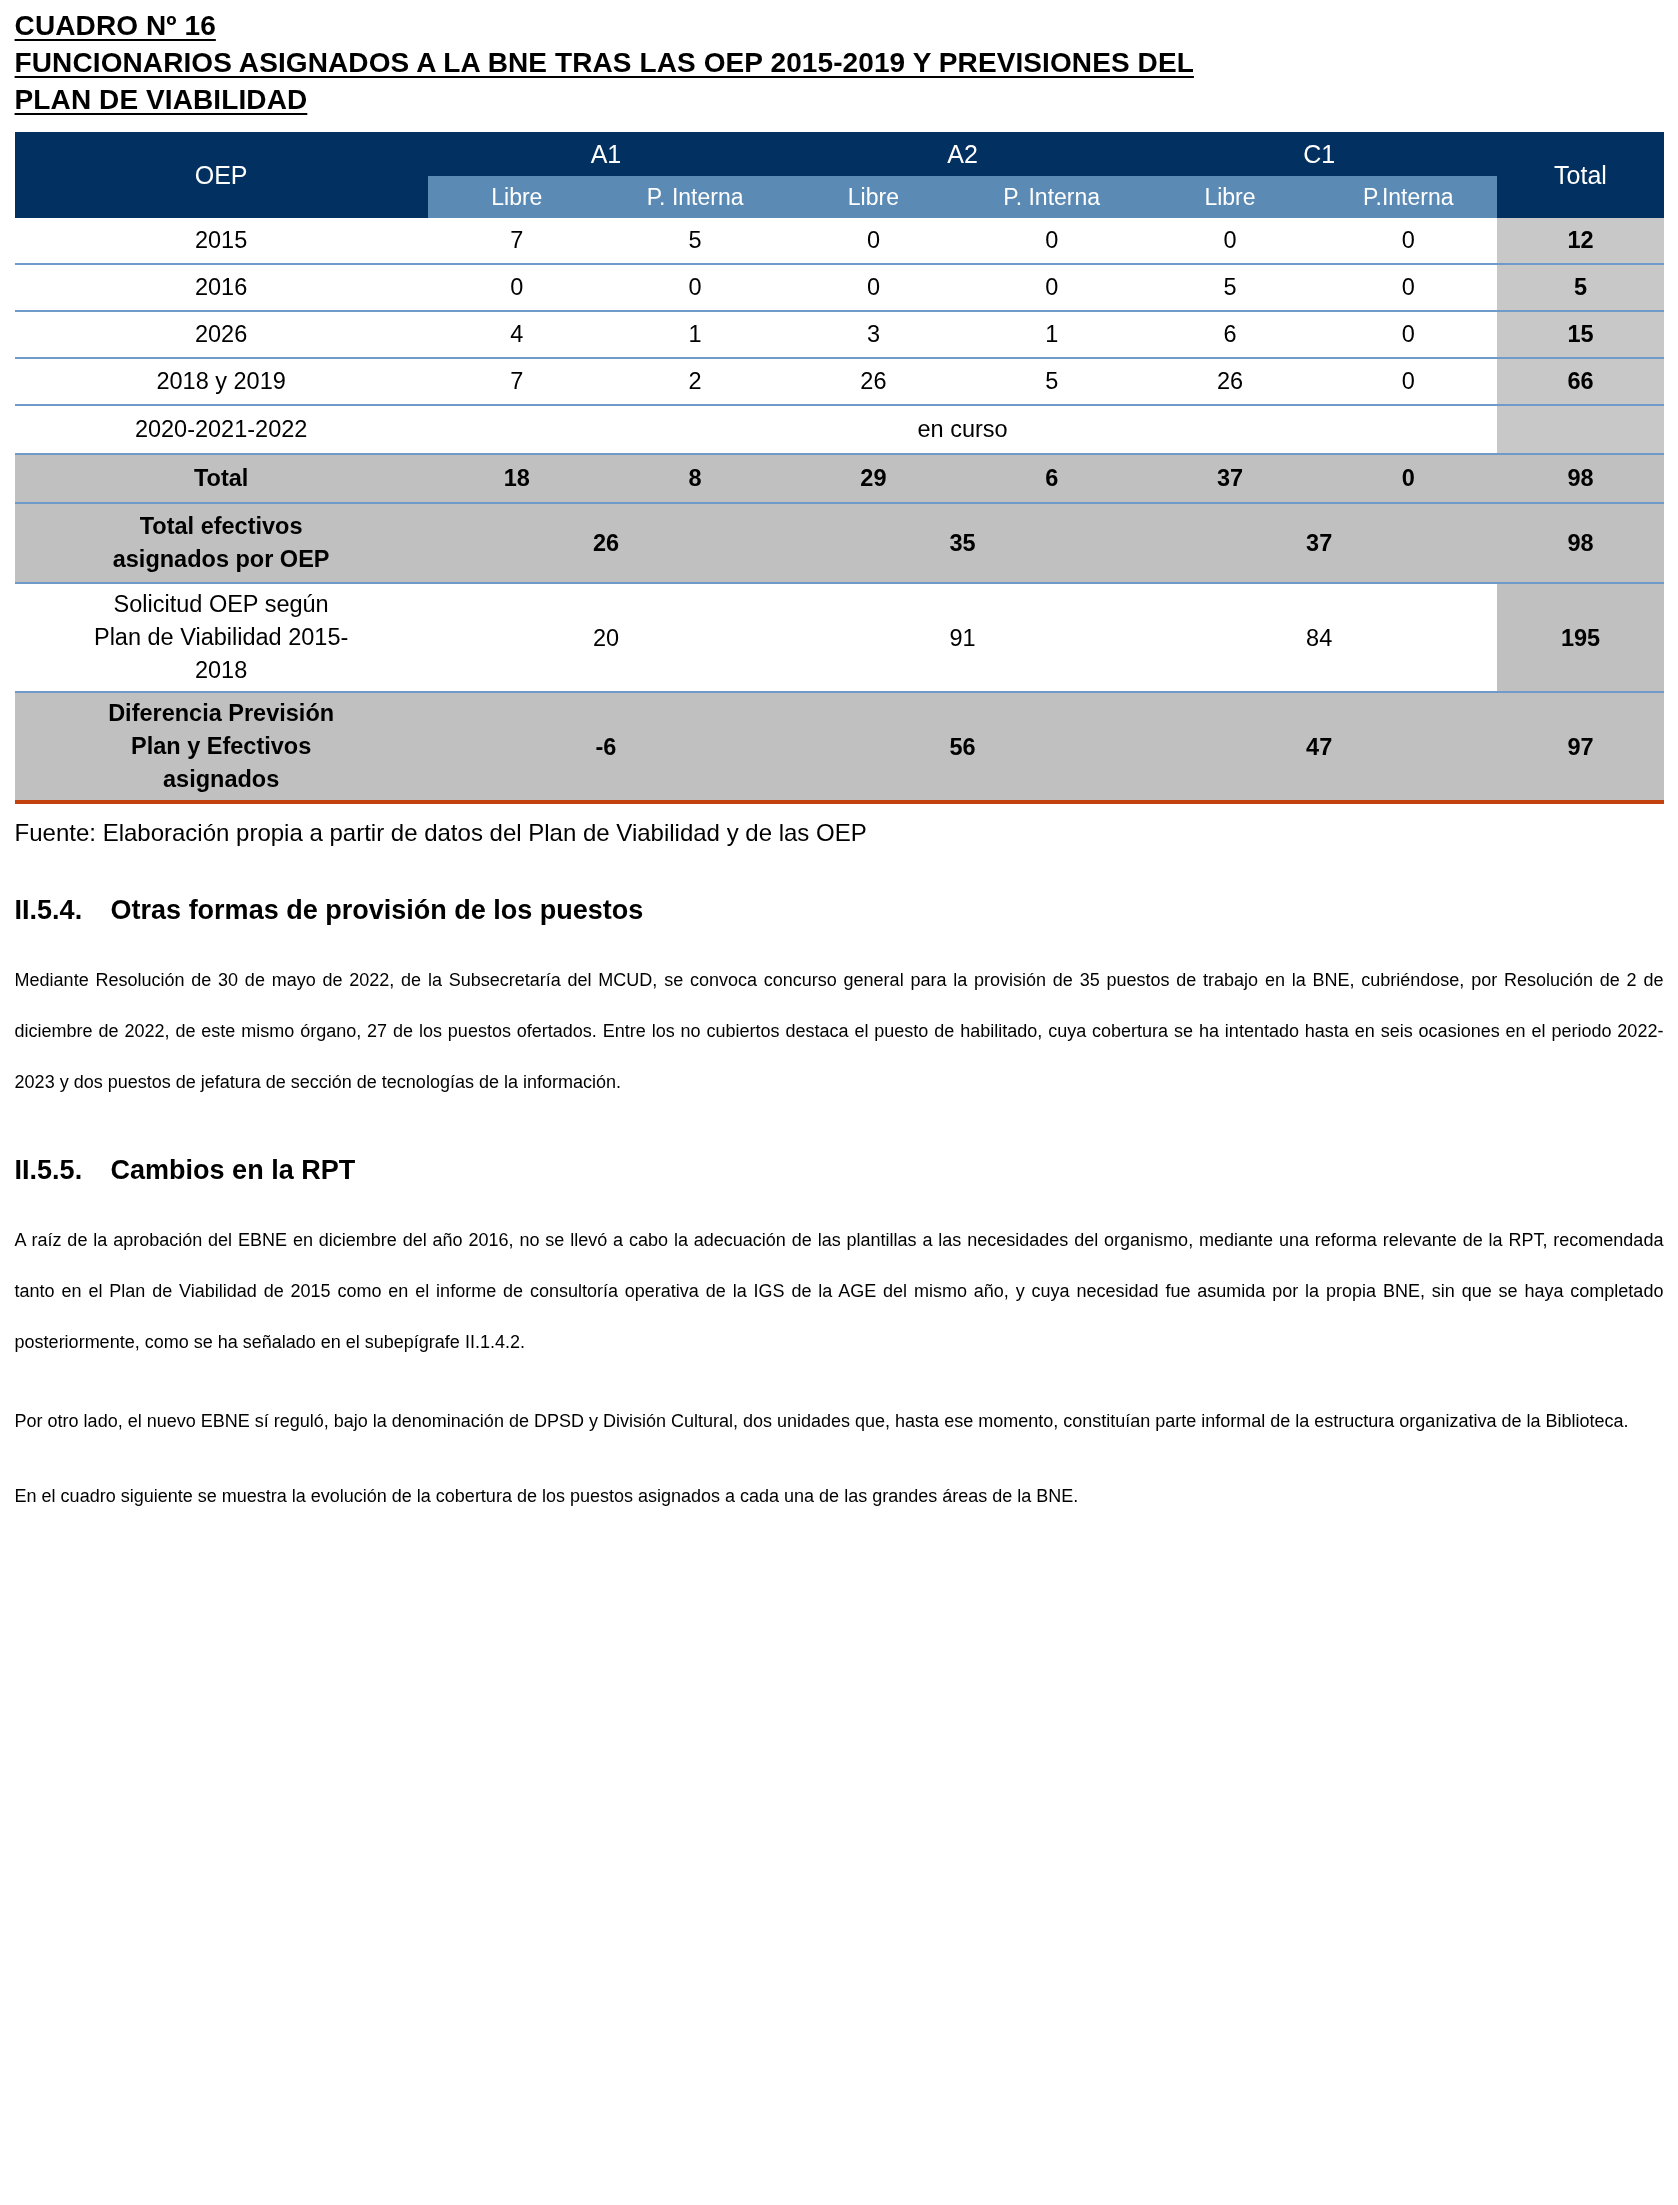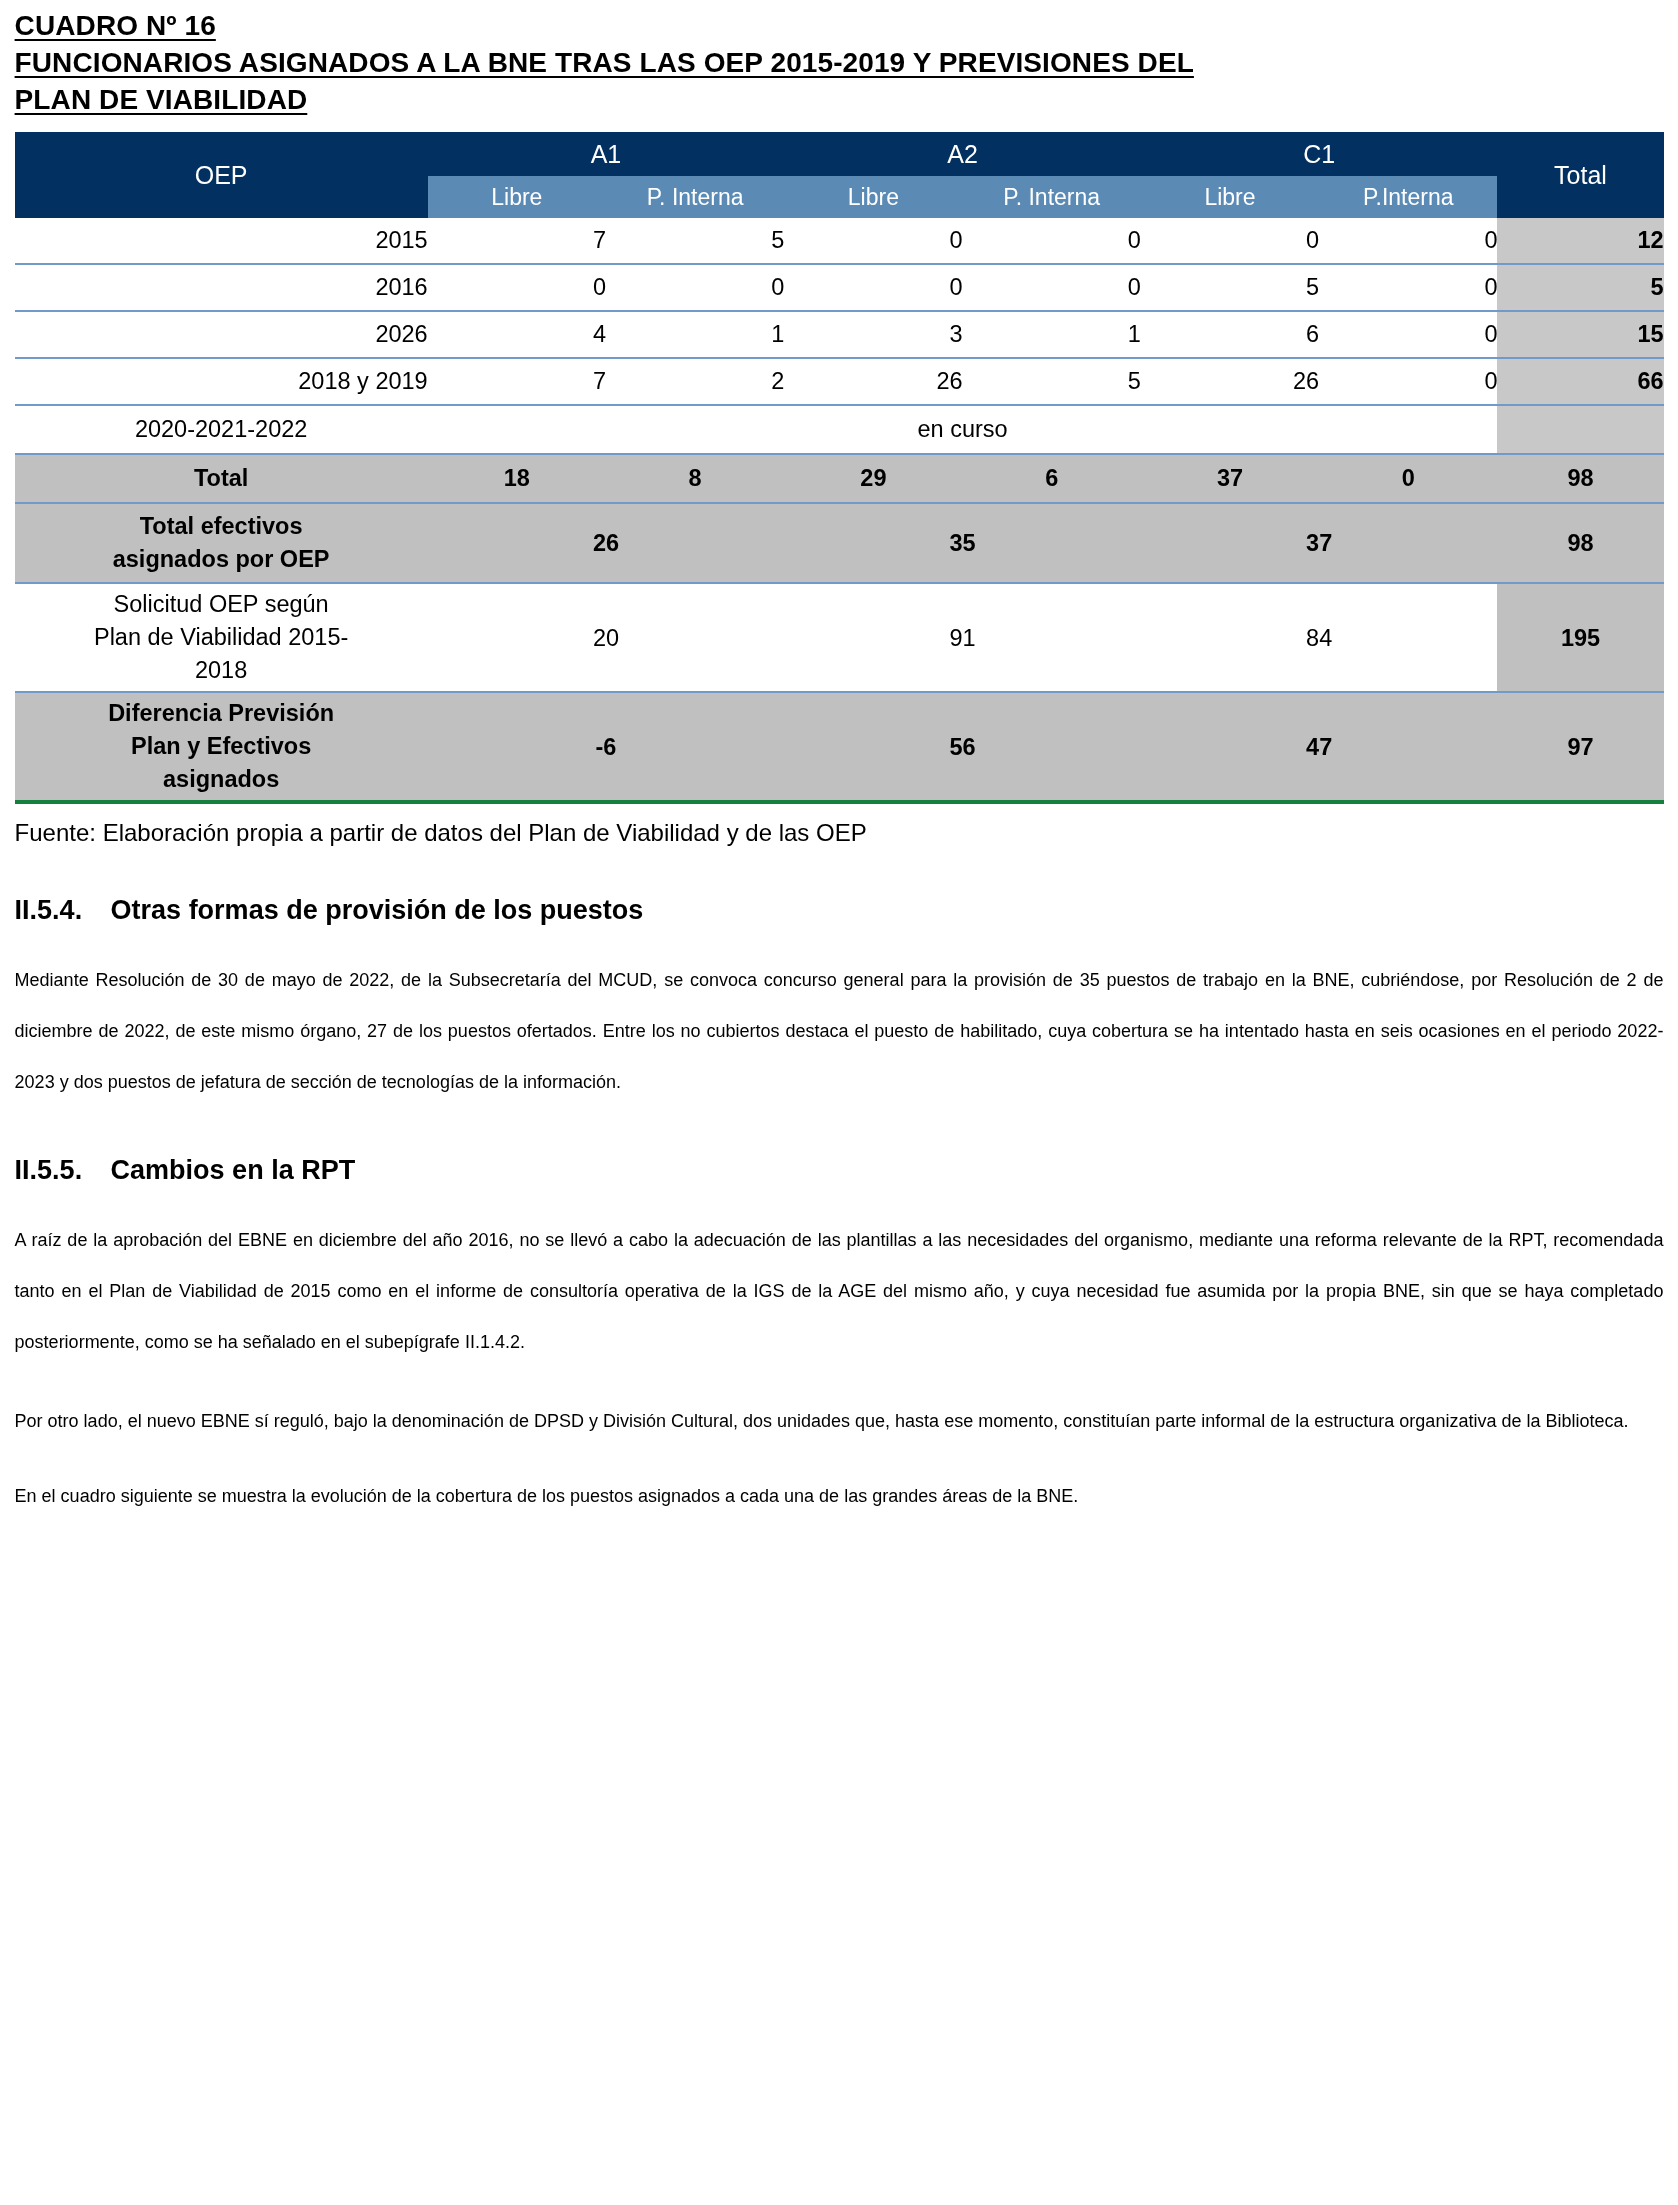--- a/index.html
+++ b/index.html
@@ -60,21 +60,21 @@
   }
   .hdr-dark.oep-cell { font-size: 25px; }
   .hdr-sub {
     background: #5b8bb5;
     color: #ffffff;
     font-size: 23px;
     height: 42px;
   }
   .hdr-h1 { height: 44px; }
 
-  tr.data td { height: 45px; border-top: 2.4px solid #6f9ac9; text-align: right; }
+  tr.data td { height: 45px; border-top: 2.4px solid #6f9ac9; }
   tr.data.first td { border-top: none; }
   tr.data td.total-cell { background: #c8c8c8; font-weight: bold; }
   tr.data td.year-cell { font-size: 23.5px; }
 
   tr.encurso td { height: 47px; border-top: 2.4px solid #6f9ac9; }
   tr.encurso td.total-cell { background: #c8c8c8; }
 
   tr.rowtotal td {
     height: 47px;
     background: #c0c0c0;
@@ -85,21 +85,21 @@
   tr.bigrow td {
     border-top: 2.4px solid #6f9ac9;
     height: 78px;
     line-height: 32px;
   }
   tr.bigrow.grey td { background: #c0c0c0; font-weight: bold; }
   tr.bigrow.white td { background: #ffffff; }
   tr.bigrow.white td.total-cell { background: #c0c0c0; font-weight: bold; margin-top: 31px; }
   tr.bigrow td.lbl { line-height: 33px; margin-top: 24px; }
   tr.bigrow.tall td { height: 107px; }
-  tr.last td { border-bottom: 4px solid #15803d; }
+  tr.last td { border-bottom: 4px solid #c2410c; }
 
   
   .fuente {
     margin-top: 13px;
     font-size: 24px;
     line-height: 31px;
   }
   h3.sec {
     font-size: 27px;
     font-weight: bold;

